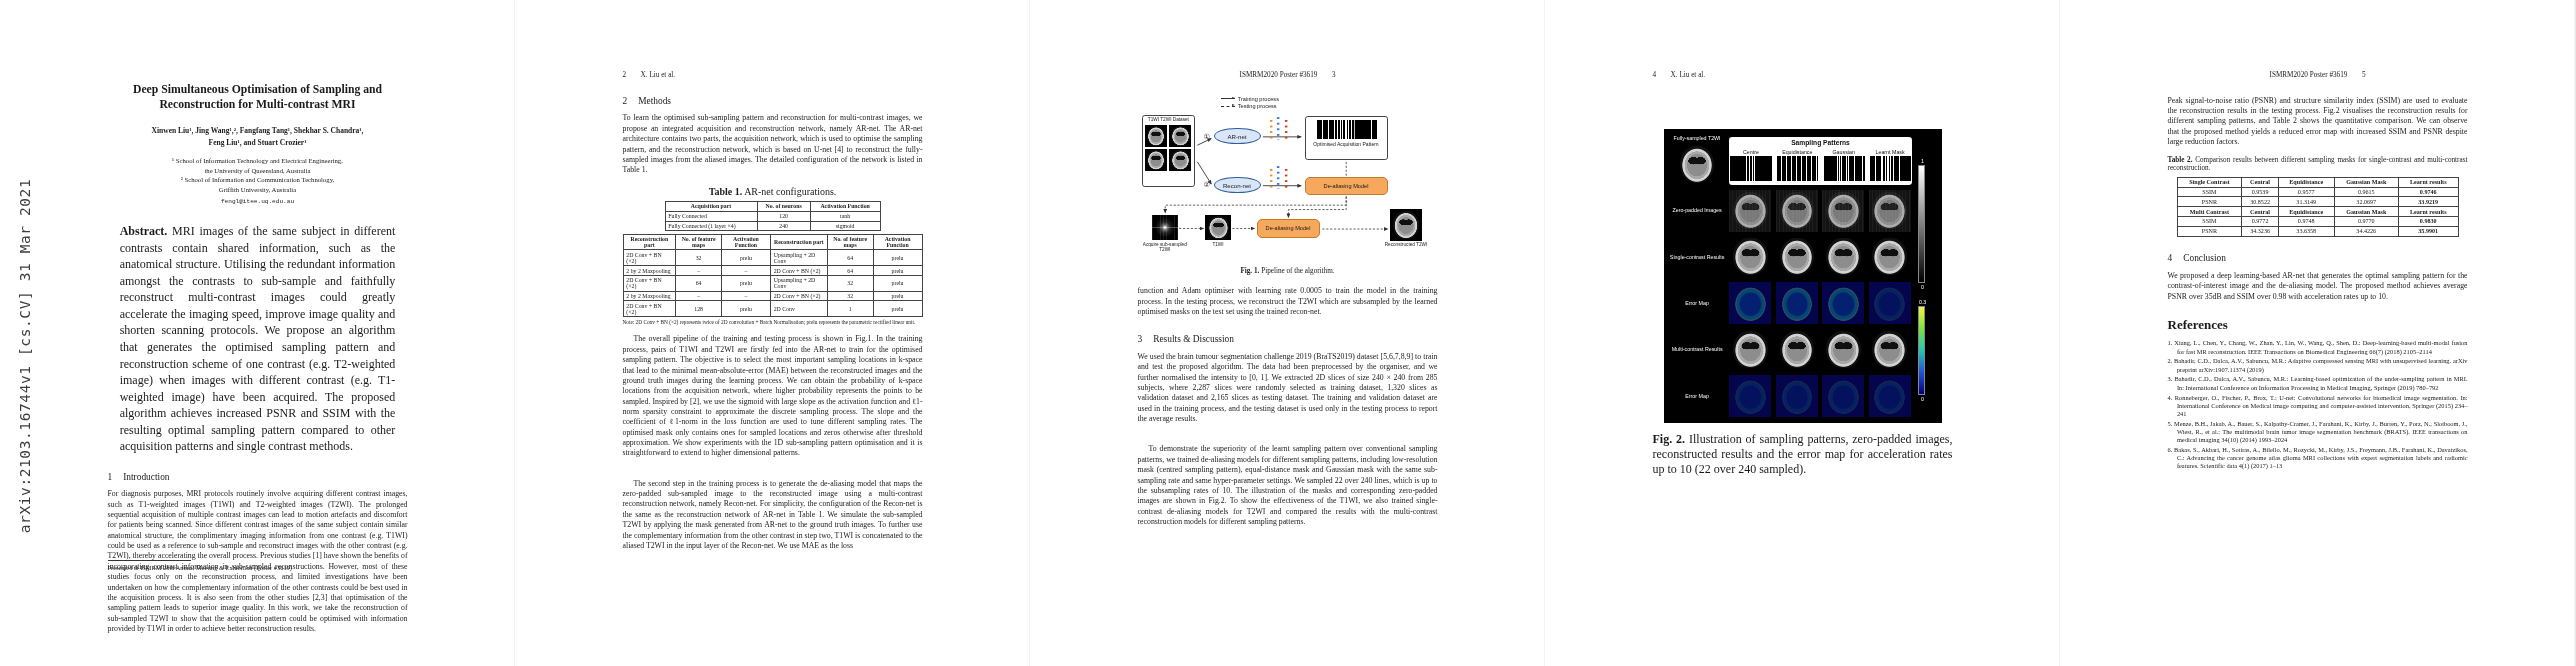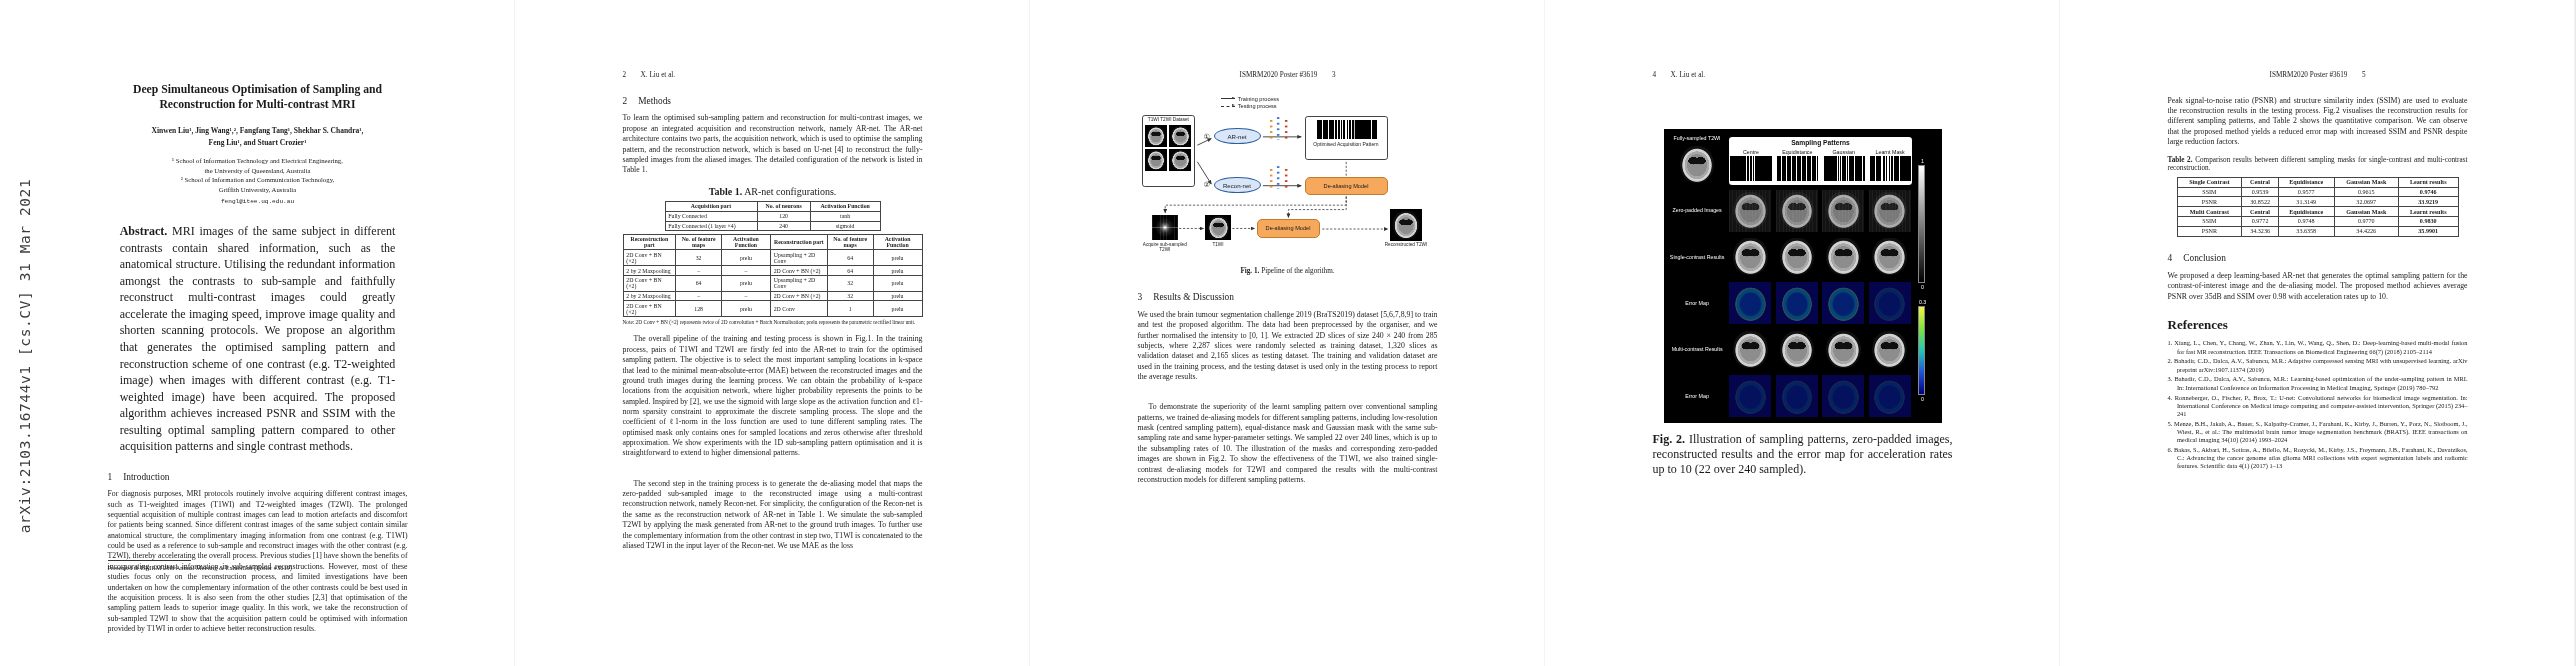--- a/index.html
+++ b/index.html
@@ -331,20 +331,21 @@
           </div>
           <div class="obox ob2">De-aliasing Model</div>
           <div class="f1item res">
             <div class="brain"></div>
             <div class="f1lab">Reconstructed T2WI</div>
           </div>
         </div>
         <div class="fcap"><b>Fig. 1.</b> <span>Pipeline of the algorithm.</span></div>
       </div>
 
+      <p class="bp" style="margin-top:11px">function and Adam optimiser with learning rate 0.0005 to train the model in the training process. In the testing process, we reconstruct the T2WI which are subsampled by the learned optimised masks on the test set using the trained recon-net.</p>
       <h2 class="sec"><span class="secnum">3</span><span>Results &amp; Discussion</span></h2>
       <p class="bp">We used the brain tumour segmentation challenge 2019 (BraTS2019) dataset [5,6,7,8,9] to train and test the proposed algorithm. The data had been preprocessed by the organiser, and we further normalised the intensity to [0, 1]. We extracted 2D slices of size 240 × 240 from 285 subjects, where 2,287 slices were randomly selected as training dataset, 1,320 slices as validation dataset and 2,165 slices as testing dataset. The training and validation dataset are used in the training process, and the testing dataset is used only in the testing process to report the average results.</p>
       <p class="bp indent">To demonstrate the superiority of the learnt sampling pattern over conventional sampling patterns, we trained de-aliasing models for different sampling patterns, including low-resolution mask (centred sampling pattern), equal-distance mask and Gaussian mask with the same sub-sampling rate and same hyper-parameter settings. We sampled 22 over 240 lines, which is up to the subsampling rates of 10. The illustration of the masks and corresponding zero-padded images are shown in Fig.2. To show the effectiveness of the T1WI, we also trained single-contrast de-aliasing models for T2WI and compared the results with the multi-contrast reconstruction models for different sampling patterns.</p>
     </div>
   </div>
 
   <div class="page">
     <div class="tb">
       <div class="runhead even">
         <span class="rh-num">4</span>

